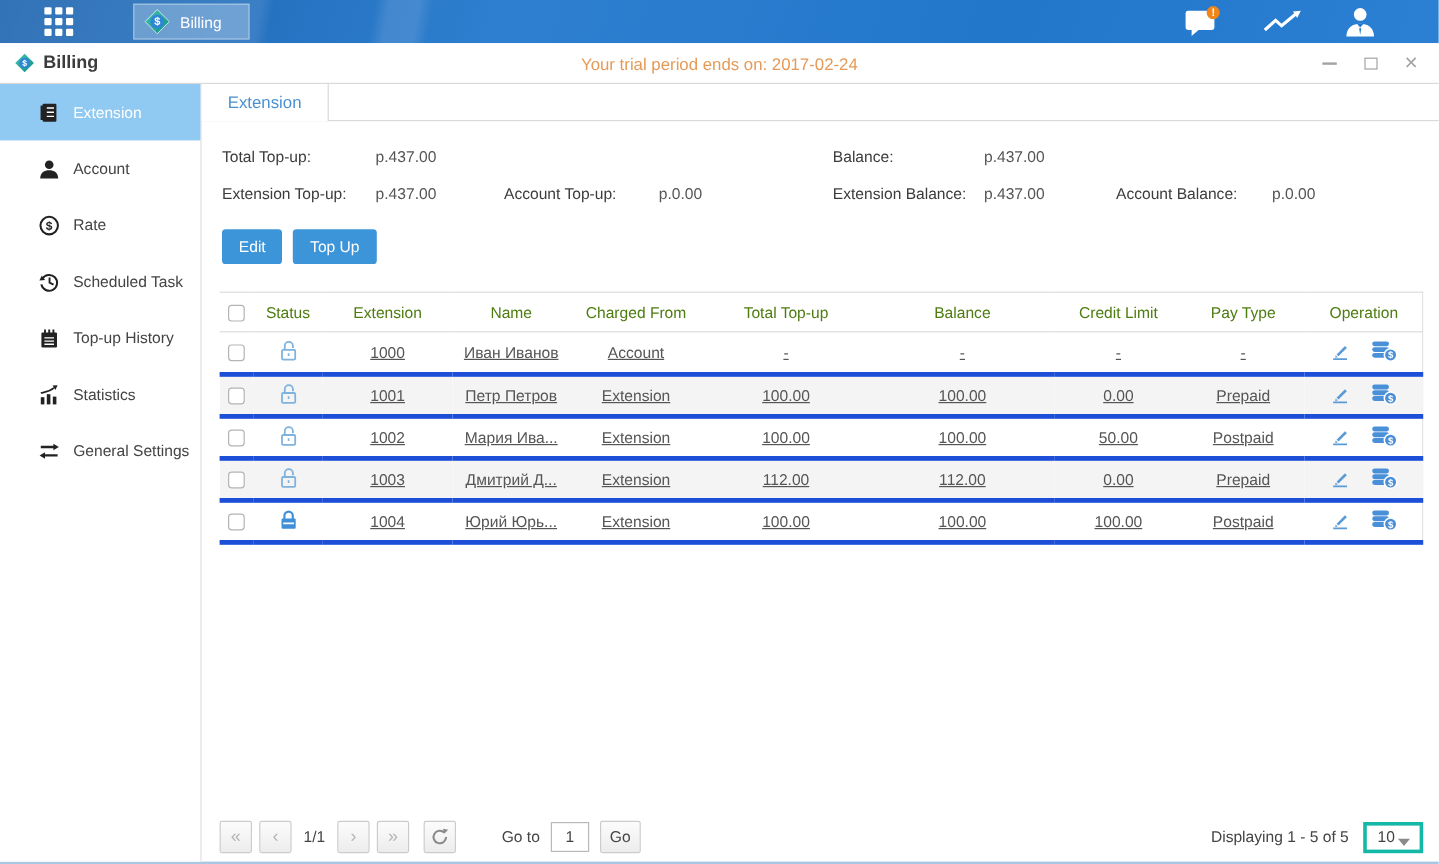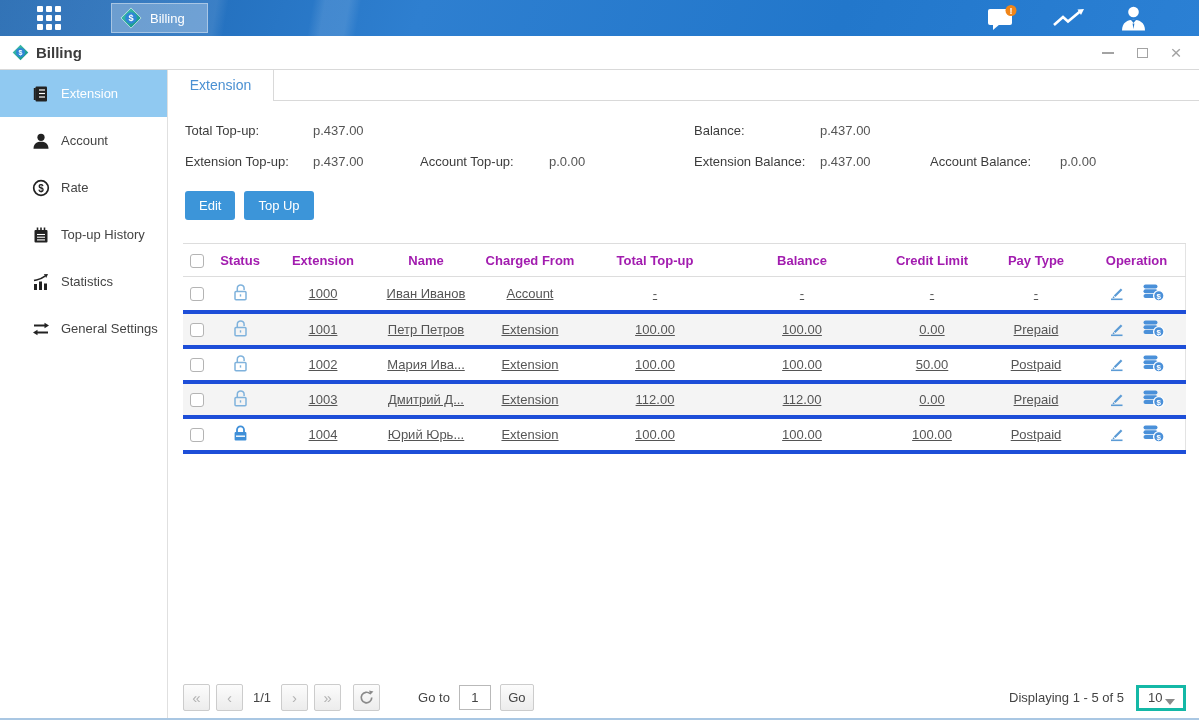--- a/index.html
+++ b/index.html
@@ -76,21 +76,21 @@
   
   .btn-row { display:flex; gap:9px; padding:10px 0 0 17px; }
   .btn-blue {
     background:#3c95d9; color:#fff; border:none; font-size:13px;
     padding:7px 14px; border-radius:3px; cursor:pointer; font-family:inherit;
   }
 
   
   .table-wrap { margin:23px 13px 0 15px; border-right:1px solid #e3e3e3; }
   table { width:100%; border-collapse:collapse; table-layout:fixed; }
-  thead th { height:33px; font-size:13px; font-weight:bold; color:#a21caf;
+  thead th { height:33px; font-size:13px; font-weight:normal; color:#4d7c0f;
     border-top:1px solid #ddd; border-bottom:1px solid #ddd; text-align:center; }
   tbody td { height:35px; font-size:13px; color:#555; text-align:center;
     border-bottom:4px solid #1d4ed8; overflow:hidden; white-space:nowrap;text-decoration:underline; }
   tbody tr:nth-child(even) { background:#f4f4f4; }
   .cb { display:inline-block; width:14px; height:14px; border:1px solid #b4b4b4;
     border-radius:3px; background:#fff; vertical-align:middle; cursor:pointer; }
   .op-icons { display:inline-flex; gap:14px; align-items:center; }
   .op-icons span { display:flex; cursor:pointer; }
   .status-cell span { display:inline-flex; }
 
@@ -190,20 +190,21 @@
             <stop offset="0" stop-color="#45c4b2"></stop>
               <stop offset="1" stop-color="#0d8f82"></stop>
           </linearGradient>
         </defs>
         <polygon points="12,1 23,12 12,23 1,12" fill="url(#tealGrad2)"></polygon>
         <circle cx="12" cy="12" r="6.3" fill="#2f86d6"></circle>
         <text x="12" y="15.5" text-anchor="middle" font-size="10" font-weight="bold" fill="#ffffff">$</text>
       </svg>
       <span class="title-text">Billing</span>
     </div>
+    <div class="trial-msg">Your trial period ends on: 2017-02-24</div>
     <div class="win-controls">
       <span class="wc wc-min">
           <i></i>
         </span>
       <span class="wc wc-max">
           <i></i>
         </span>
       <span class="wc wc-close">×</span>
     </div>
   </div>
@@ -238,20 +239,30 @@
       <div class="side-item">
         <span class="side-ic">
           <svg width="18" height="18" viewBox="0 0 18 18">
             <circle cx="9" cy="9" r="7.3" fill="none" stroke="#222222" stroke-width="1.7"></circle>
             <text x="9" y="12.6" text-anchor="middle" font-size="10" font-weight="bold" fill="#222222">$</text>
           </svg>
         </span>
         <span>Rate</span>
       </div>
 
+      <div class="side-item">
+        <span class="side-ic">
+          <svg width="18" height="18" viewBox="0 0 18 18">
+            <path d="M3.2,6.5 a6.6,6.6 0 1 1 -0.7,4.5" fill="none" stroke="#222222" stroke-width="1.7"></path>
+            <polygon points="0.8,7.8 5.6,7.4 2.8,3.8" fill="#222222"></polygon>
+            <polyline points="9.3,5.2 9.3,9.6 12.6,11.2" fill="none" stroke="#222222" stroke-width="1.6"></polyline>
+          </svg>
+        </span>
+        <span>Scheduled Task</span>
+      </div>
 
       <div class="side-item">
         <span class="side-ic">
           <svg width="18" height="18" viewBox="0 0 18 18">
             <rect x="2.5" y="4" width="13" height="12.5" rx="1" fill="#222222"></rect>
             <line x1="5.5" y1="1.5" x2="5.5" y2="5" stroke="#222222" stroke-width="1.6"></line>
             <line x1="9" y1="1.5" x2="9" y2="5" stroke="#222222" stroke-width="1.6"></line>
             <line x1="12.5" y1="1.5" x2="12.5" y2="5" stroke="#222222" stroke-width="1.6"></line>
             <line x1="5" y1="8.5" x2="13" y2="8.5" stroke="#ffffff" stroke-width="1.1"></line>
             <line x1="5" y1="11.2" x2="13" y2="11.2" stroke="#ffffff" stroke-width="1.1"></line>

